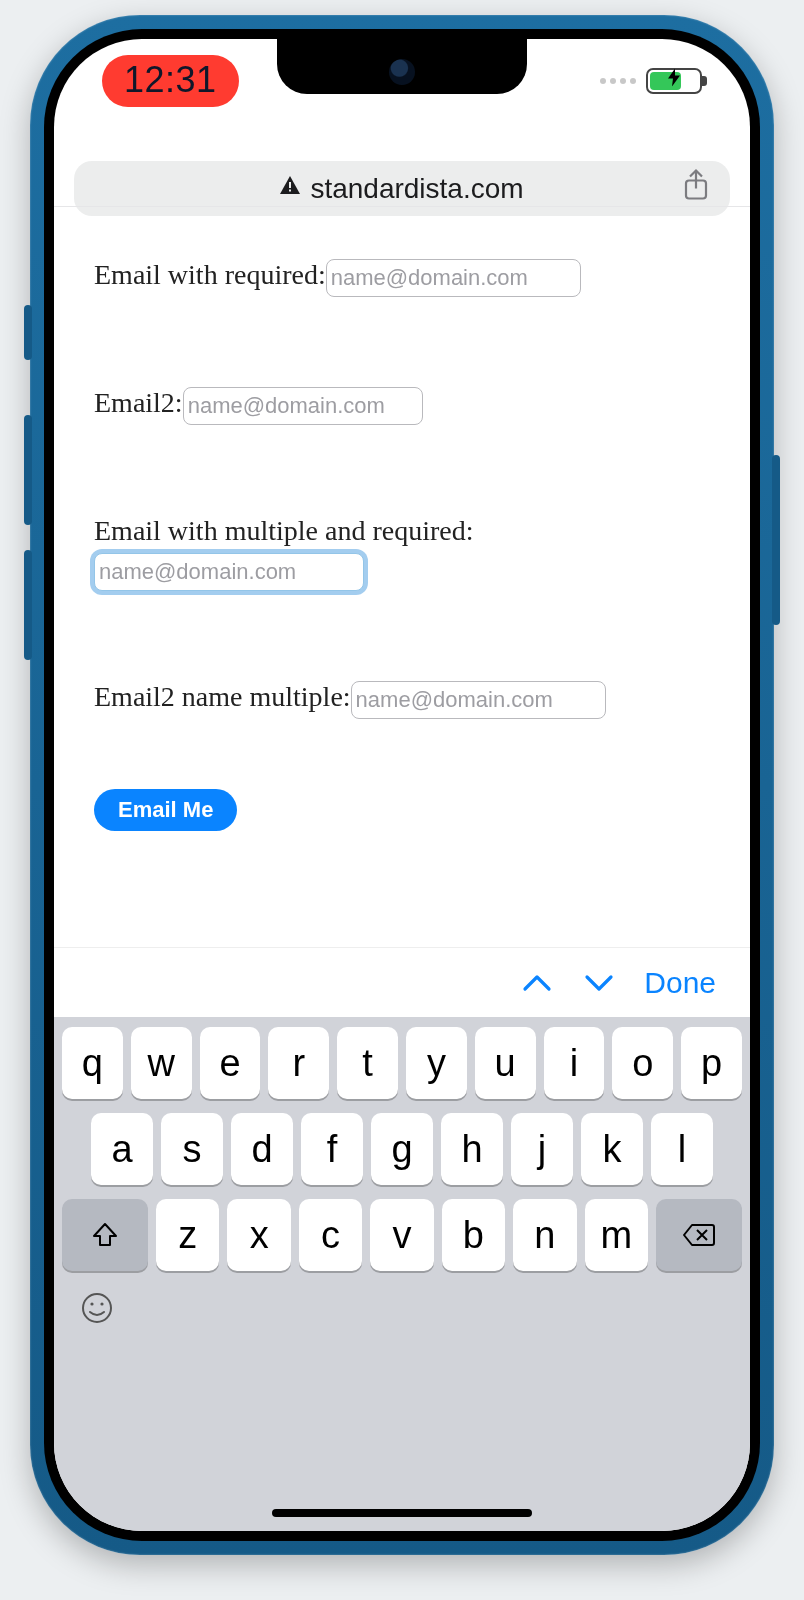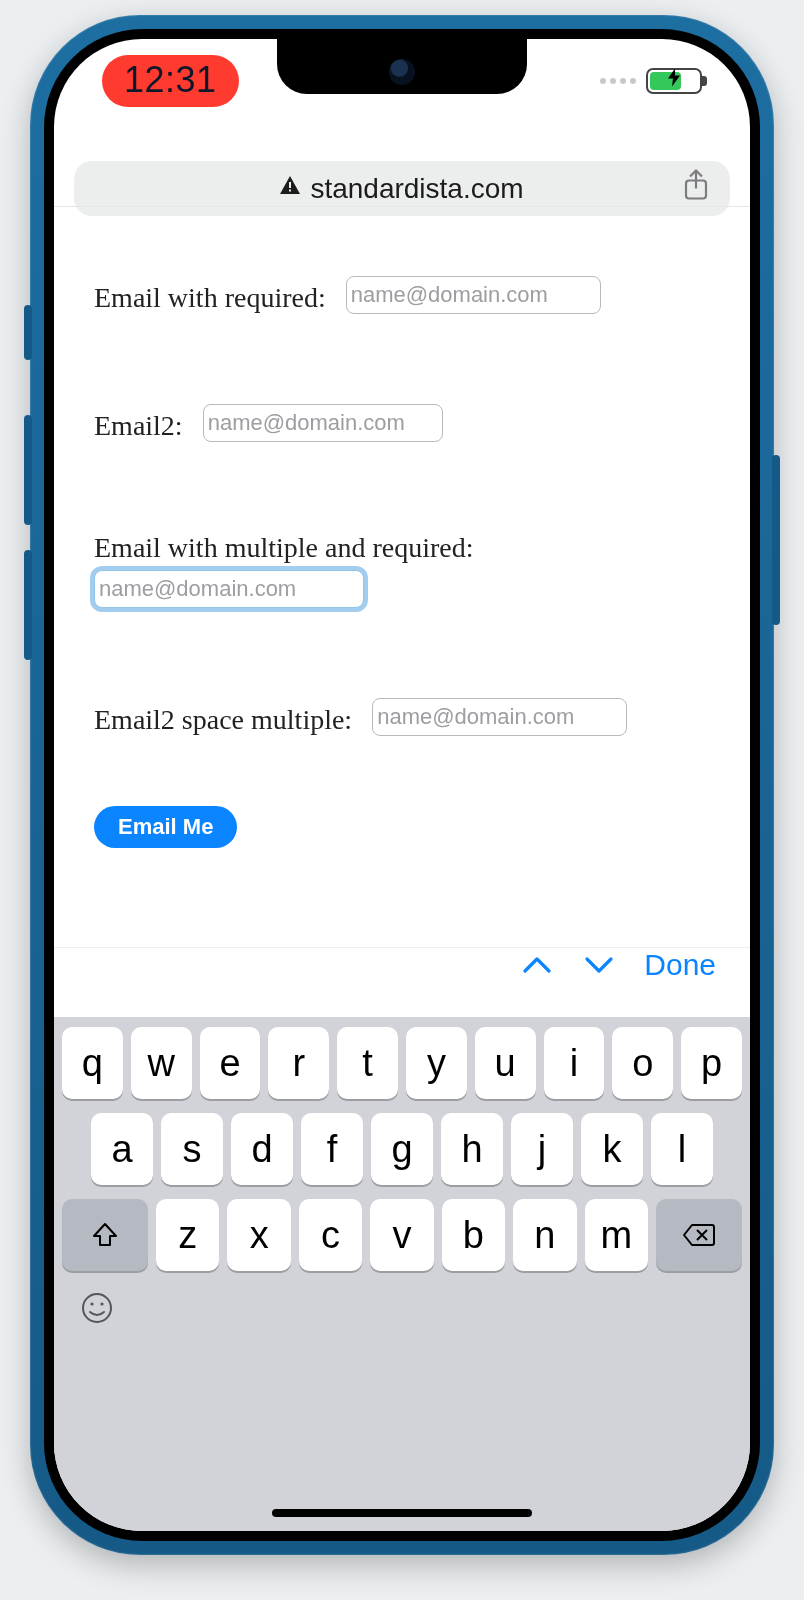--- a/index.html
+++ b/index.html
@@ -66,21 +66,21 @@
   .urlbar-wrap { position:absolute; top:90px; left:20px; right:20px; height:55px;margin-top:32px; }
   .urlbar { width:100%; height:100%; background:#eceded; border-radius:18px; display:flex; align-items:center; justify-content:center; gap:10px; color:#1c1c1e; font-size:28px;}
   .urlbar .warn { font-size:19px; color:#1c1c1e; position:relative; top:-1px;}
   .share { position:absolute; right:20px; top:50%; transform:translateY(-50%); color:#7c7c80; }
   .hairline { position:absolute; top:167px; left:0; right:0; height:1px; background:#e6e6e8;}
 
   
   .page { position:absolute; top:185px; left:0; right:0; bottom:0; padding:35px 40px 0 40px; font-family: Georgia, "Times New Roman", serif; color:#222;}
   .field { margin-bottom:90px; font-size:28px; }
   .field.stack label{ display:block; margin-bottom:6px;margin-top:11px;}
-  .row { display:flex; align-items:flex-end; flex-wrap:wrap; gap:20px;margin-top:17px;}
+  .row { display:flex; align-items:flex-start; flex-wrap:wrap; gap:0;}
   .txt-input {
     font-family: -apple-system, Arial, sans-serif;
     font-size:22px;
     padding:5px 4px;
     border:1px solid #b9b9bd;
     border-radius:8px;
     color:#222;
     width:260px;
     height:38px;
     background:#fff;
@@ -94,21 +94,21 @@
     outline:none;
   }
 
   .btn {
     font-family: -apple-system, Arial, sans-serif;
     background:#0a84ff; color:#fff; font-size:22px; font-weight:600;
     border:none; border-radius:24px; padding:8px 24px;
   }
 
   
-  .kbacc { position:absolute; left:0; right:0; height:70px; display:flex; justify-content:flex-end; gap:28px; padding:0 34px; color:#0a84ff; font-size:30px; background:#fff; top:908px; border-top:1px solid #eee;}
+  .kbacc { position:absolute; left:0; right:0; height:70px; display:flex; align-items:center; justify-content:flex-end; gap:28px; padding:0 34px; color:#0a84ff; font-size:30px; background:#fff; top:908px; border-top:1px solid #eee;}
   .kbacc .chev { width:34px; height:34px; display:flex; align-items:center; justify-content:center;}
   .done { font-family:-apple-system, Arial, sans-serif;}
 
   
   .keyboard { position:absolute; left:0; right:0; bottom:0; top:978px; background:#d1d3d9; padding:10px 8px 0; font-family:-apple-system, Arial, sans-serif;}
   .krow { display:flex; gap:8px; margin-bottom:14px; }
   .krow.center { justify-content:center; }
   .key {
     flex:1;
     height:72px;
@@ -201,21 +201,21 @@
           </div>
         </div>
 
         <div class="field stack">
           <label>Email with multiple and required:</label>
           <input class="txt-input focused" style="width: 270px;" placeholder="name@domain.com">
         </div>
 
         <div class="field" style="margin-bottom:70px">
           <div class="row">
-            <label>Email2 space multiple:</label>
+            <label>Email2 name multiple:</label>
             <input class="txt-input w255" placeholder="name@domain.com" style="">
           </div>
         </div>
 
         <button class="btn">Email Me</button>
       </div>
 
       <div class="kbacc">
         <span class="chev">
           <svg width="30" height="20" viewBox="0 0 30 20" fill="none" stroke="#0a84ff" stroke-width="3.2" stroke-linecap="round" stroke-linejoin="round">

